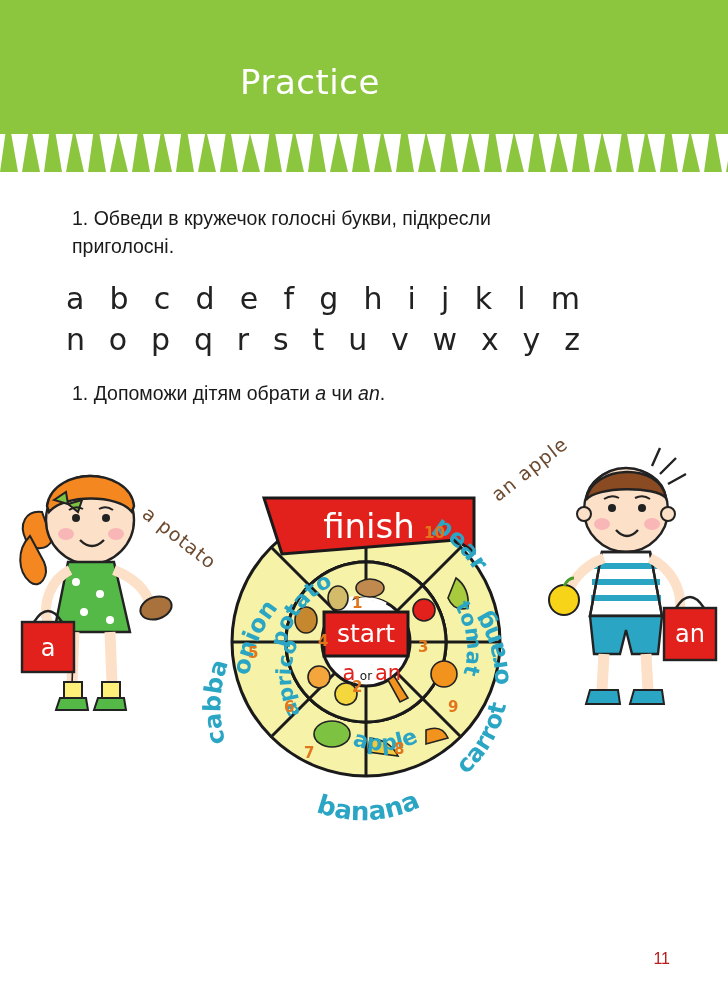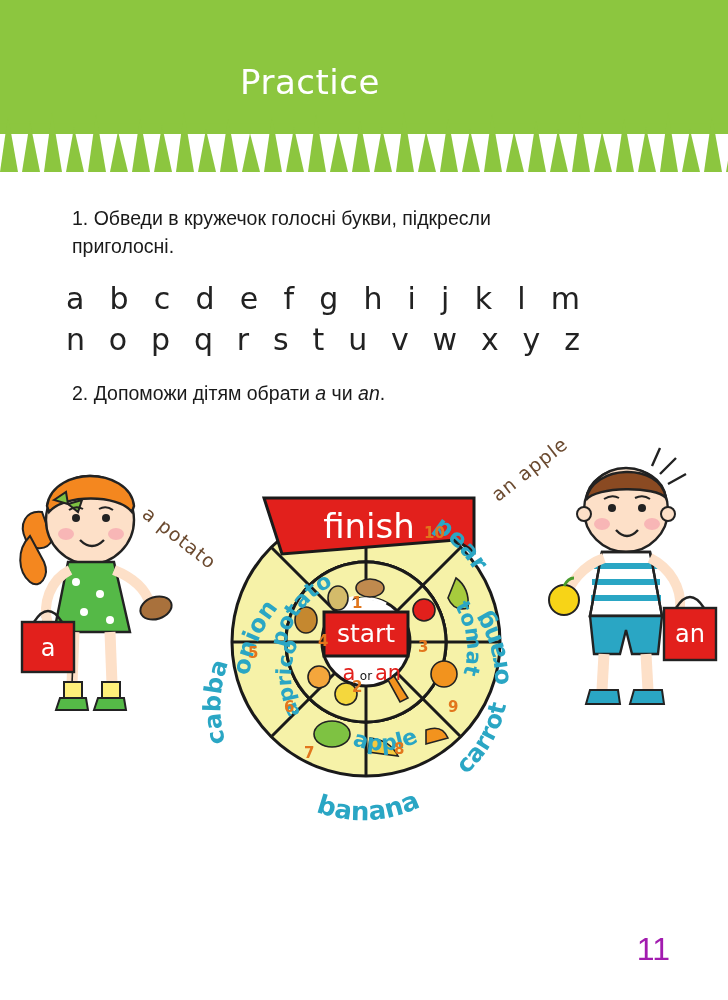--- a/index.html
+++ b/index.html
@@ -152,22 +152,22 @@
   
   .bag-letter {
     font-family: "DejaVu Sans", sans-serif;
     font-size: 24px;
     fill: #ffffff;
   }
   .page-number {
     position: absolute;
     right: 58px;
     bottom: 32px;
-    font-size: 32px;
-    color: #a21caf;
+    font-size: 16px;
+    color: #b91c1c;
     font-family: "Liberation Sans", sans-serif;
   }
 </style>
 </head>
 <body>
 
 <div class="header-band">
   <div class="header-green"></div>
   <svg class="grass-row" viewBox="0 0 744 62" preserveAspectRatio="none">
     <rect x="0" y="0" width="744" height="12" fill="#8cc63f"></rect>
@@ -241,21 +241,21 @@
       <span>t</span>
       <span>u</span>
       <span>v</span>
       <span>w</span>
       <span>x</span>
       <span>y</span>
       <span>z</span>
     </div>
   </div>
 
-  <p class="task t2"><span>2. Допоможи дітям обрати </span><em>a</em><span> чи </span><em>an</em><span>.</span></p>
+  <p class="task t2"><span>1. Допоможи дітям обрати </span><em>a</em><span> чи </span><em>an</em><span>.</span></p>
 
   <div class="illustration">
 
     <svg class="girl" viewBox="0 0 180 290">
 
       <path d="M28,58 C12,56 4,70 12,86 C18,98 34,96 38,86 Z" fill="#f4871f" stroke="#222" stroke-width="2"></path>
       <path d="M16,82 C2,96 4,118 16,128 C26,136 36,122 30,108 Z" fill="#f4871f" stroke="#222" stroke-width="2"></path>
 
       <ellipse cx="76" cy="66" rx="44" ry="44" fill="#fde0c8" stroke="#222" stroke-width="2.4"></ellipse>
 

